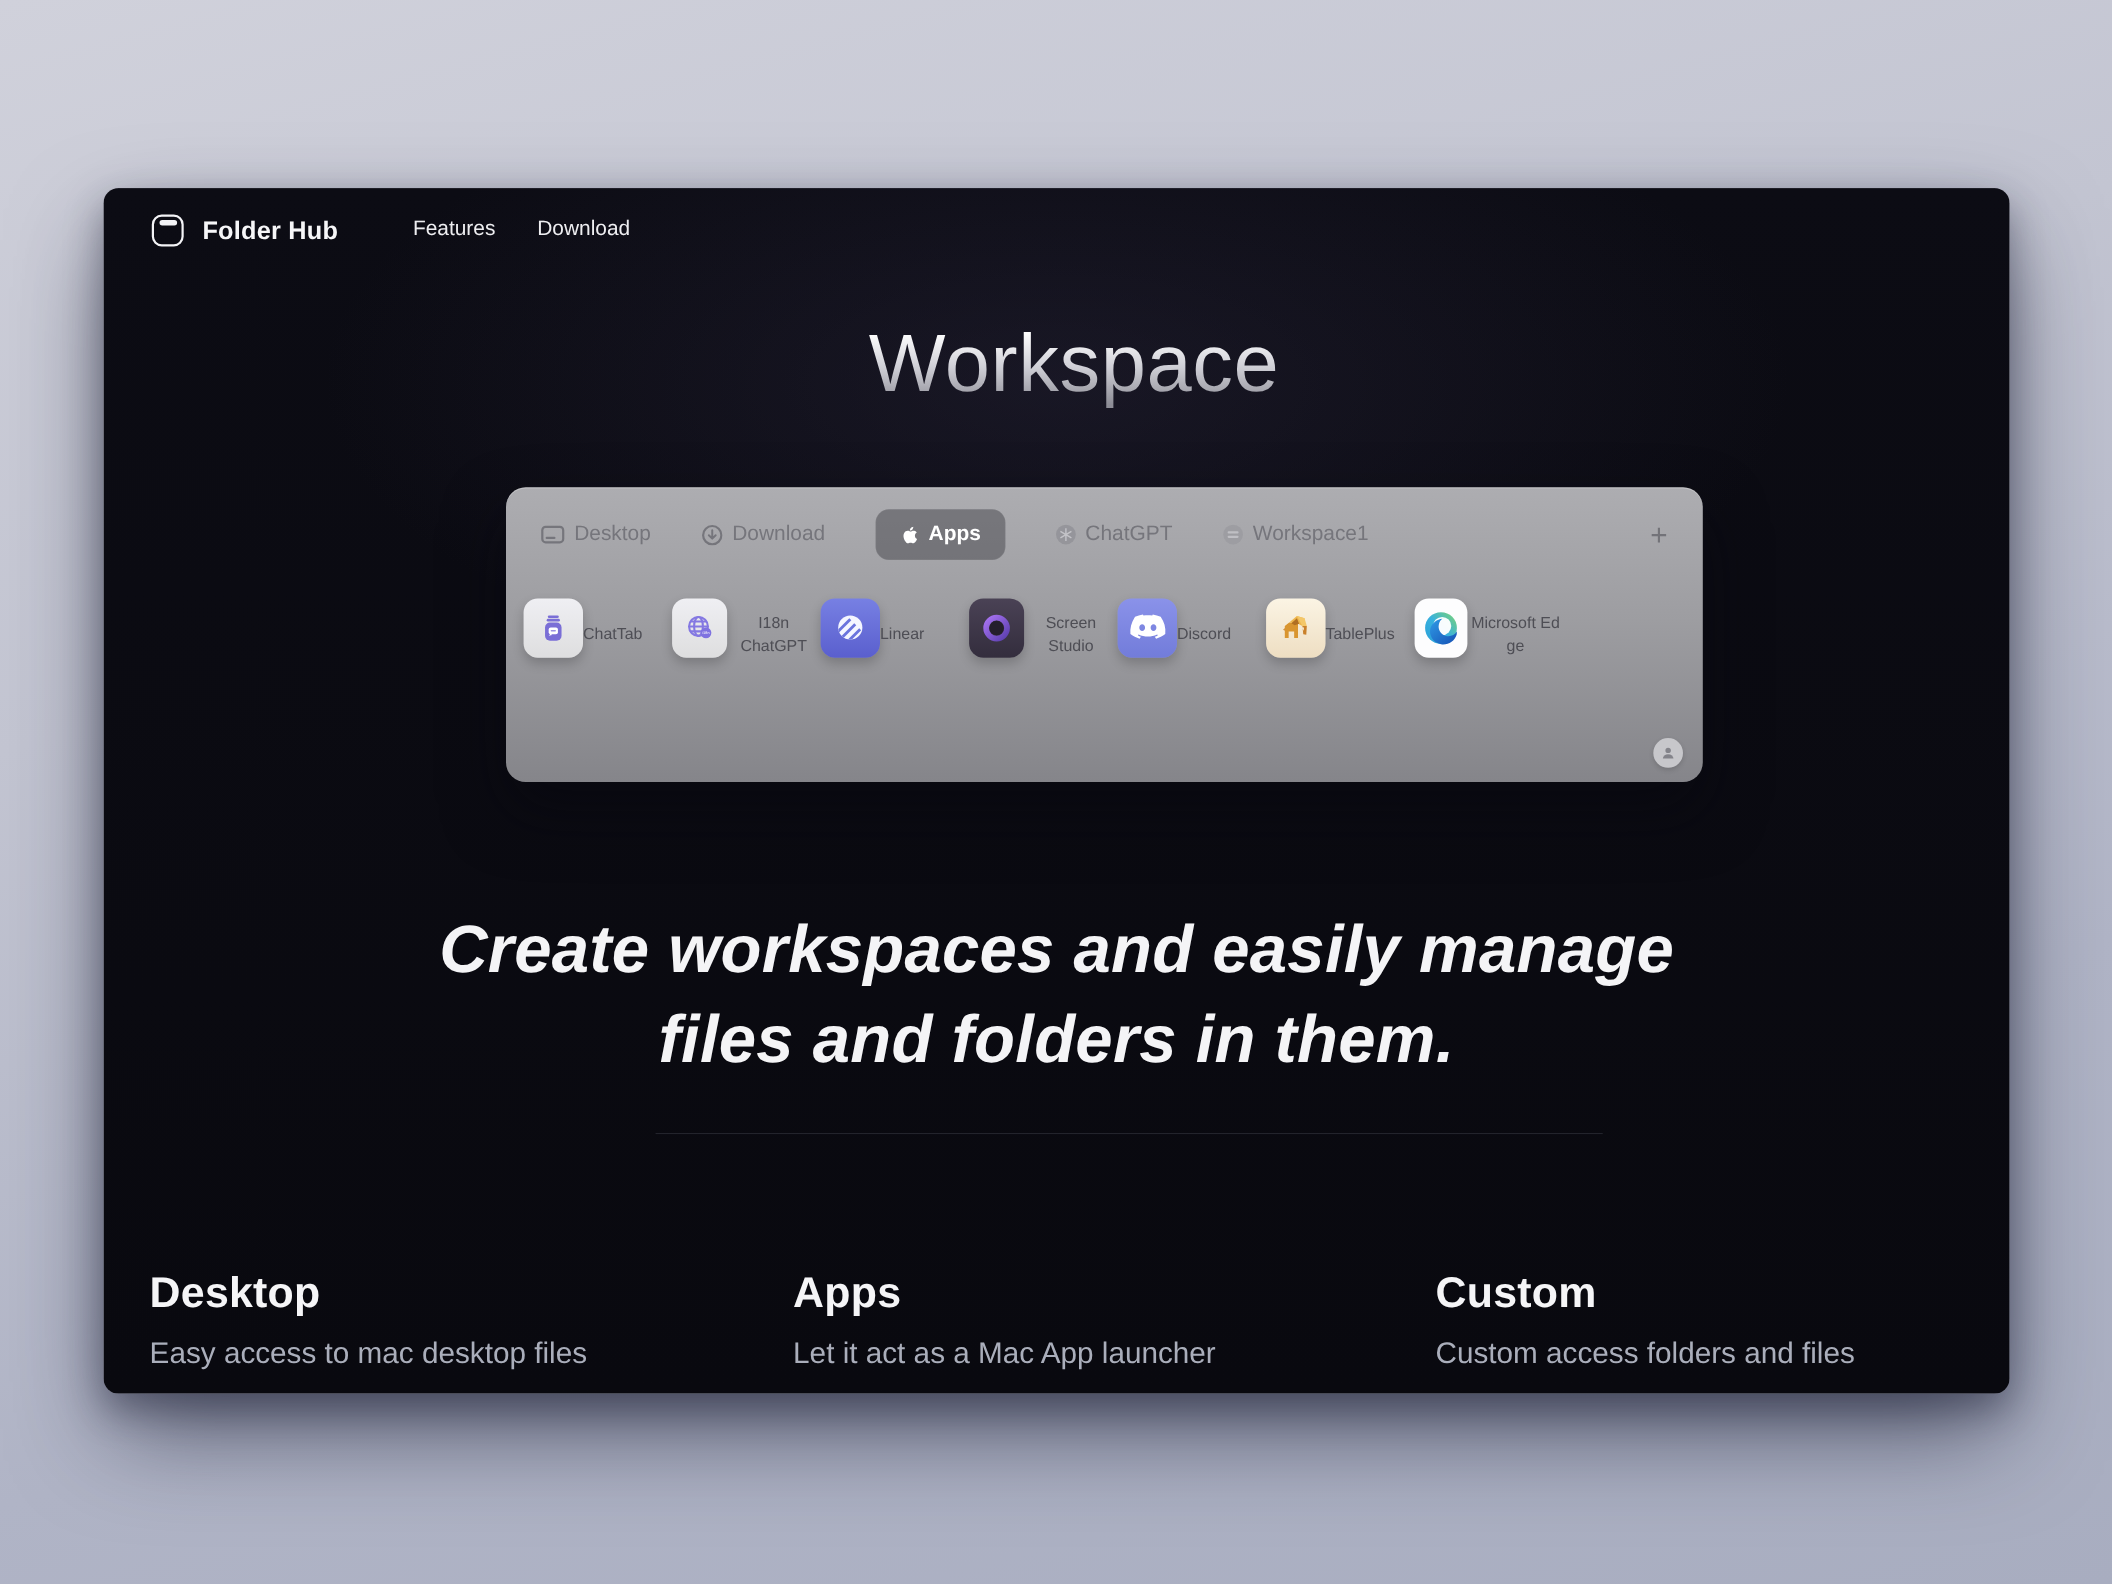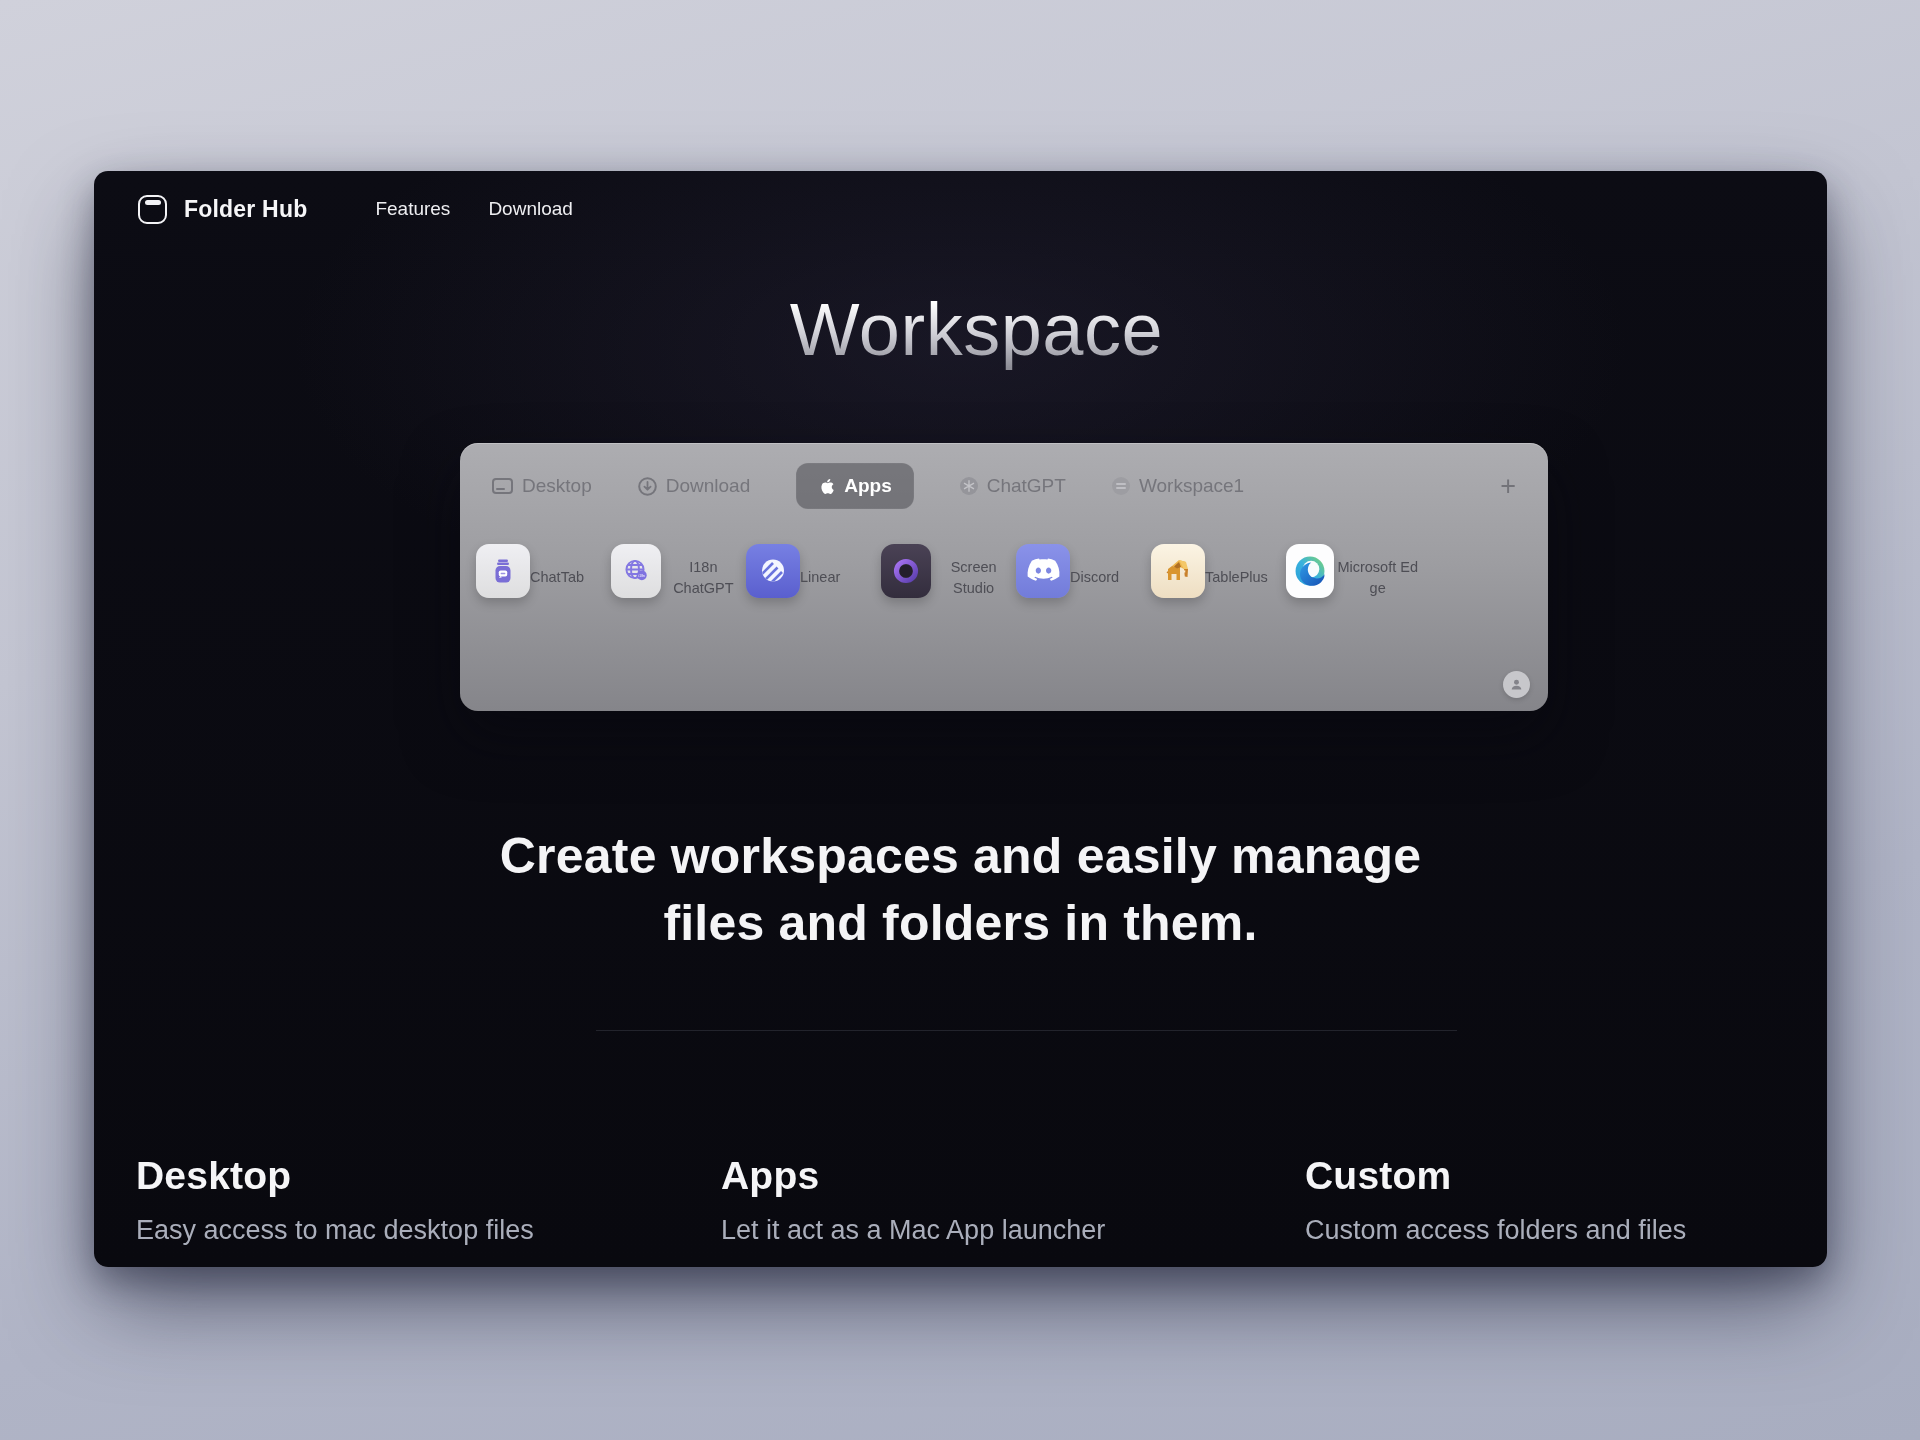--- a/index.html
+++ b/index.html
@@ -90,21 +90,21 @@
 
   .account-btn {
     position:absolute; right:18px; bottom:13px; width:27px; height:27px; border-radius:50%;
     background:#c7c7cb; display:flex; align-items:center; justify-content:center; cursor:pointer;
     box-shadow:0 2px 5px rgba(0,0,0,.15);
   }
 
   
   .hero-desc {
     position:absolute; top:652px; left:0; width:100%; text-align:center;
-    font-size:50px; font-weight:600; line-height:1.33; color:#f4f4f6; letter-spacing:.2px;
+    font-size:61px; font-weight:600; line-height:1.33; color:#f4f4f6; letter-spacing:.2px;font-style:italic;
   }
 
   .divider { position:absolute; top:859px; left:502px; width:861px; height:1px; background:rgba(190,195,220,.14); }
 
   
   .feature { position:absolute; top:983px; width:520px; }
   .feature-title { font-size:39px; font-weight:600; color:#f5f5f7; letter-spacing:.2px; }
   .feature-desc { margin-top:17px; font-size:27px; font-weight:400; color:rgba(185,189,202,.92); }
   .f1 { left:42px; } .f2 { left:627px; } .f3 { left:1211px; }
 </style>

